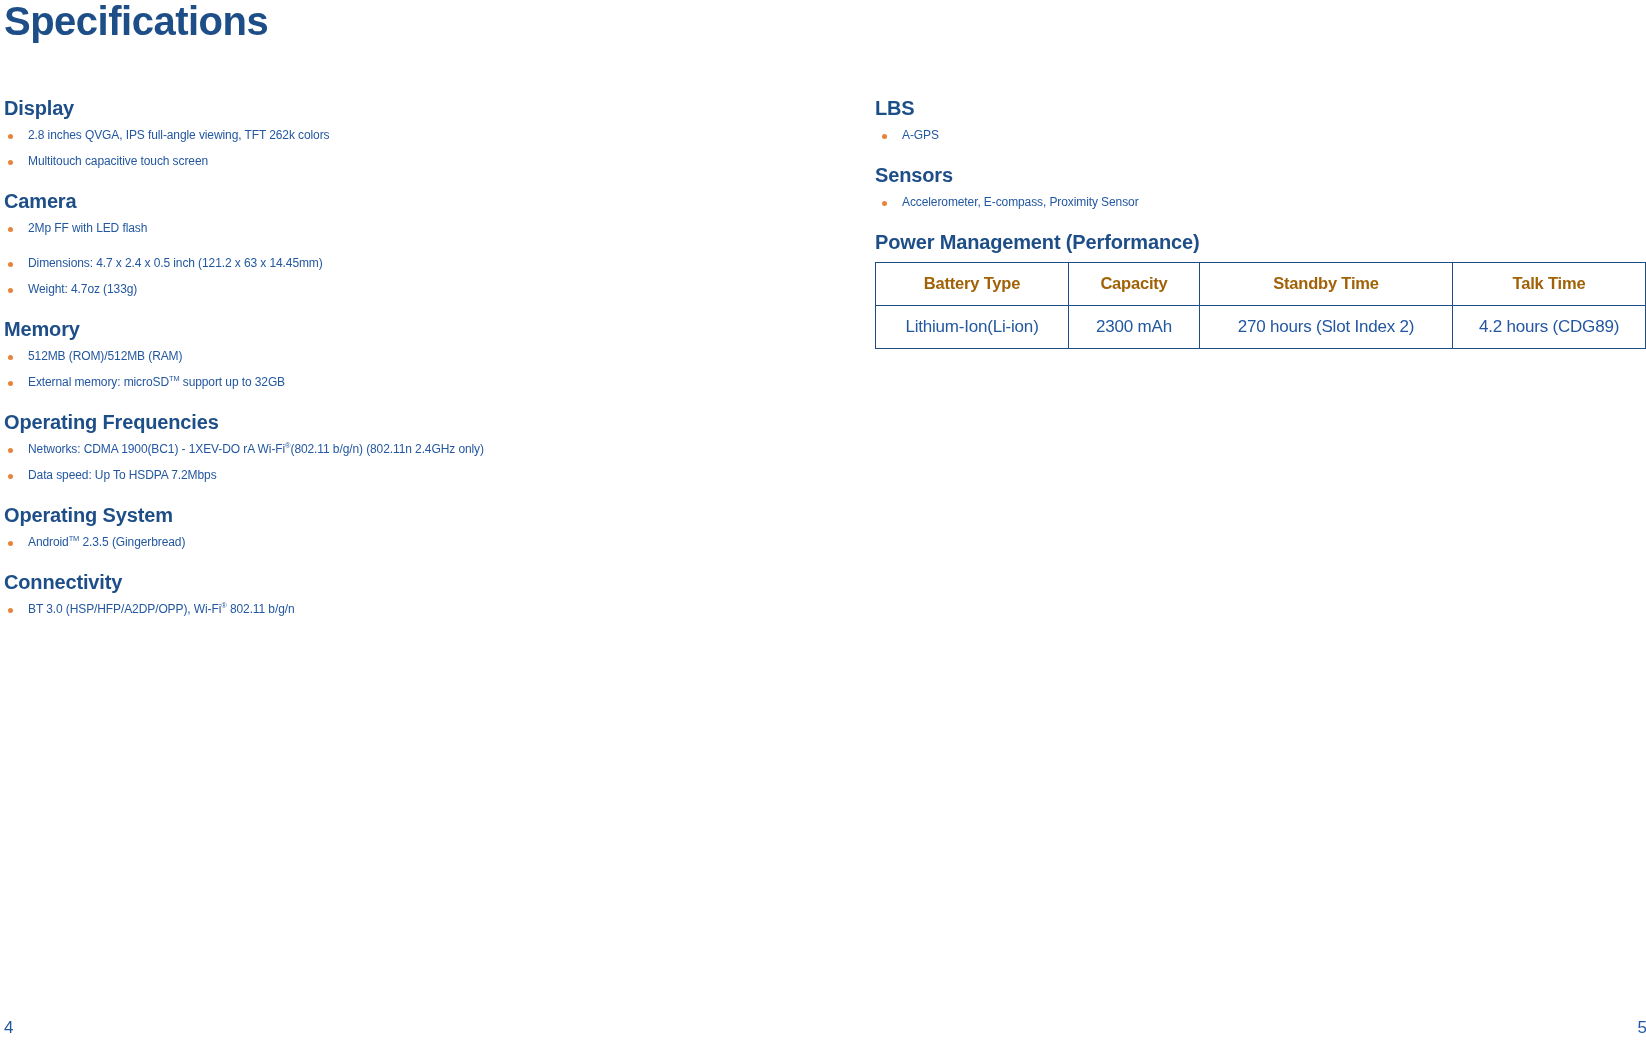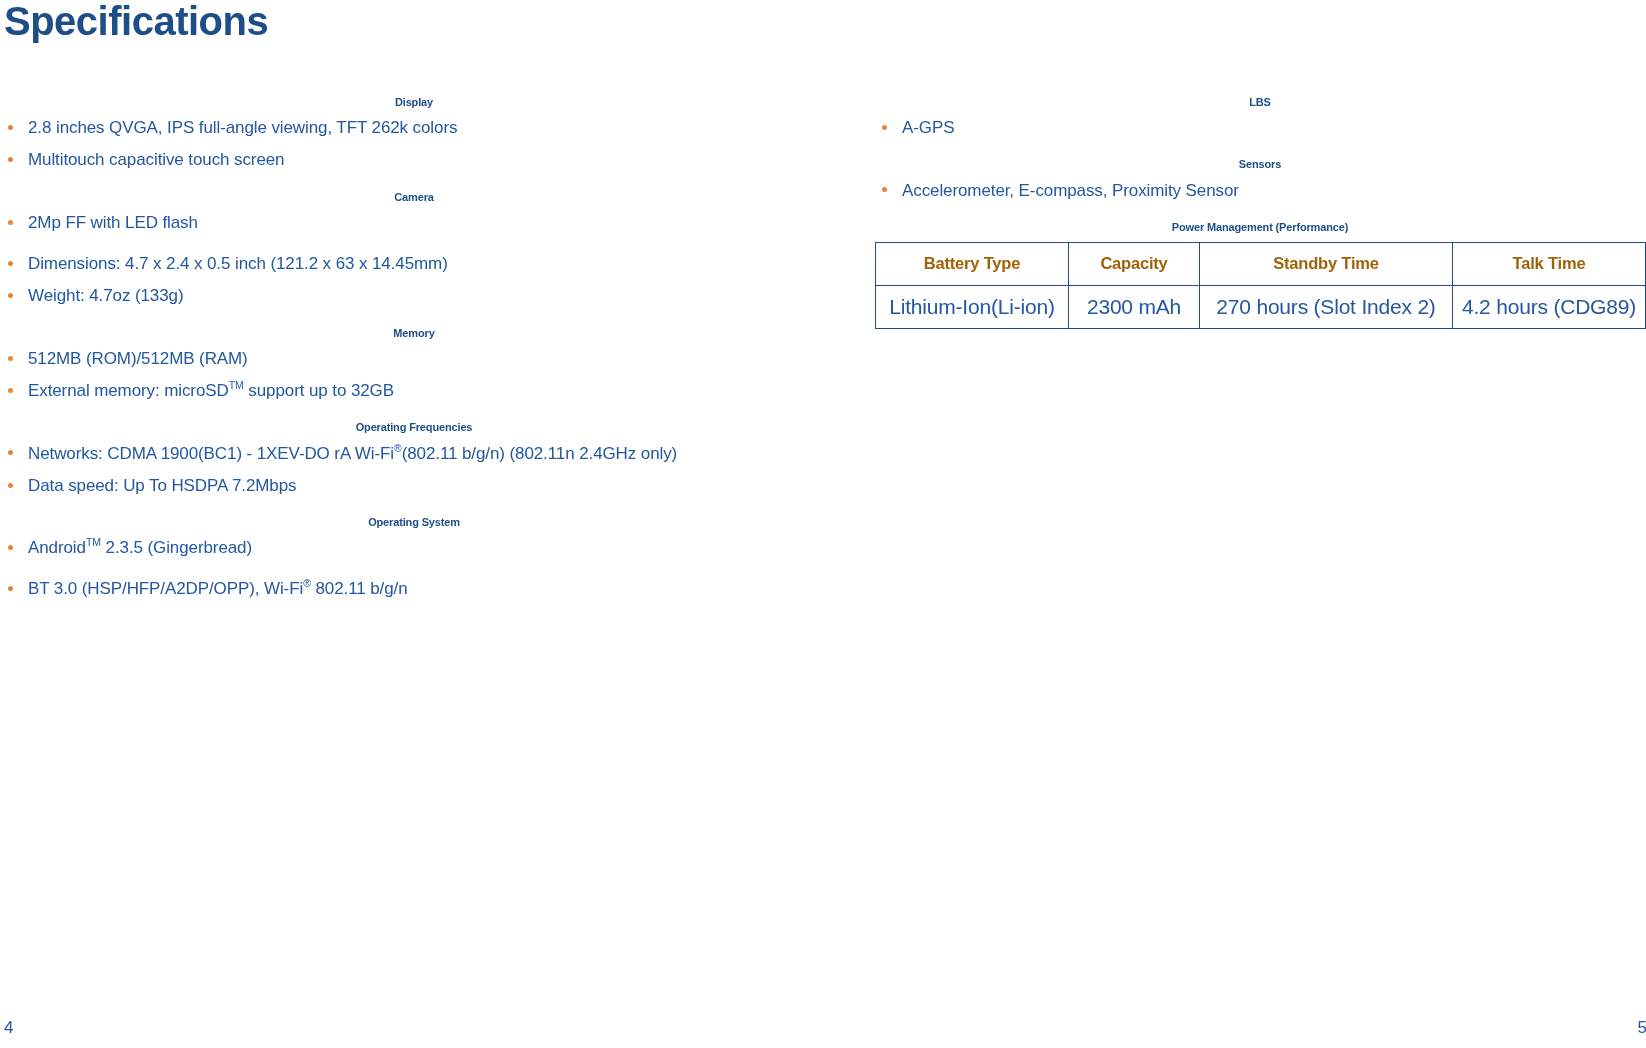--- a/index.html
+++ b/index.html
@@ -43,39 +43,38 @@
     top: 96px;
   }
   .col-left  { left: 4px;   width: 820px; }
   .col-right { left: 875px; width: 770px; }
 
   
   .section { margin-bottom: 20px; }
   .section:last-child { margin-bottom: 0; }
 
   .section-heading {
-    font-size: 11px;
+    font-size: 20px;
     font-weight: bold;
     color: #1d4e87;
     letter-spacing: -0.15px;
     margin: 0 0 8px 0;
     line-height: 1.2;
-    text-align: center;
   }
 
   .bullet-list {
     list-style: none;
     margin: 0;
     padding: 0;
   }
   .bullet-list li {
     position: relative;
     padding-left: 24px;
     margin-bottom: 11px;
-    font-size: 17px;
+    font-size: 12px;
     line-height: 1.25;
     color: #2357a0;
     letter-spacing: -0.1px;
     white-space: nowrap;
   }
   .bullet-list li:last-child { margin-bottom: 0; }
   .bullet-list li .bullet {
     position: absolute;
     left: 4px;
     top: 0.46em;
@@ -110,21 +109,21 @@
     height: 42px;
     vertical-align: middle;
     white-space: nowrap;
   }
   .spec-table th {
     font-size: 16.5px;
     font-weight: bold;
     letter-spacing: -0.2px;
   }
   .spec-table td {
-    font-size: 21px;
+    font-size: 17px;
     font-weight: normal;
     color: #2357a0;
     letter-spacing: -0.2px;
   }
   .c0 { width: 192px; }
   .c1 { width: 130px; }
   .c2 { width: 252px; }
   .c3 { width: 192px; }
 
   
@@ -216,20 +215,21 @@
       <div class="section-heading">Operating System</div>
       <ul class="bullet-list">
         <li>
           <span class="bullet"></span>
           <span><span>Android</span><sup class="sym">TM</sup><span> 2.3.5 (Gingerbread)</span></span>
         </li>
       </ul>
     </div>
 
     <div class="section">
+      <div class="section-heading">Connectivity</div>
       <ul class="bullet-list">
         <li>
           <span class="bullet"></span>
           <span><span>BT 3.0 (HSP/HFP/A2DP/OPP), Wi-Fi</span><sup class="sym">®</sup><span> 802.11 b/g/n</span></span>
         </li>
       </ul>
     </div>
 
   </div>
 

